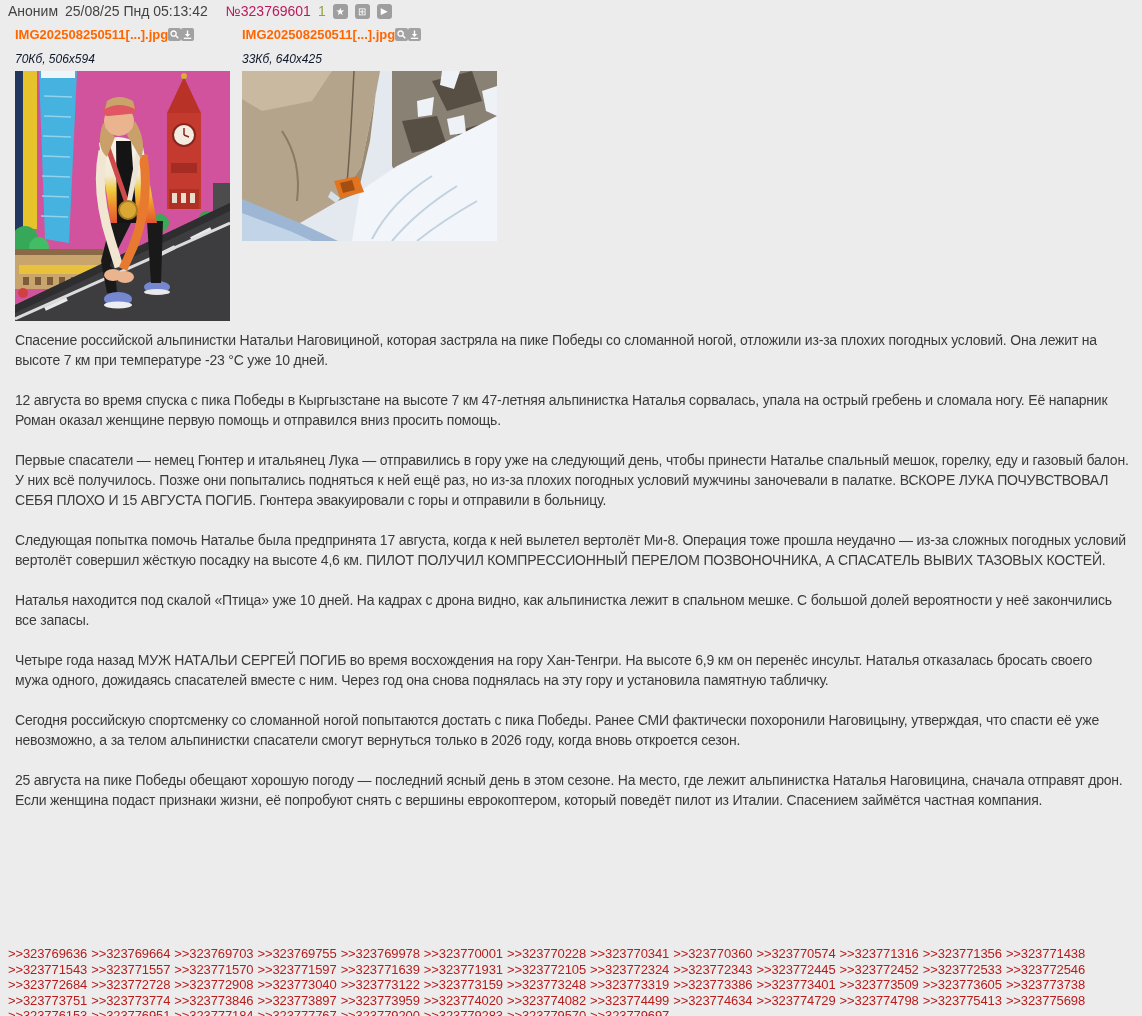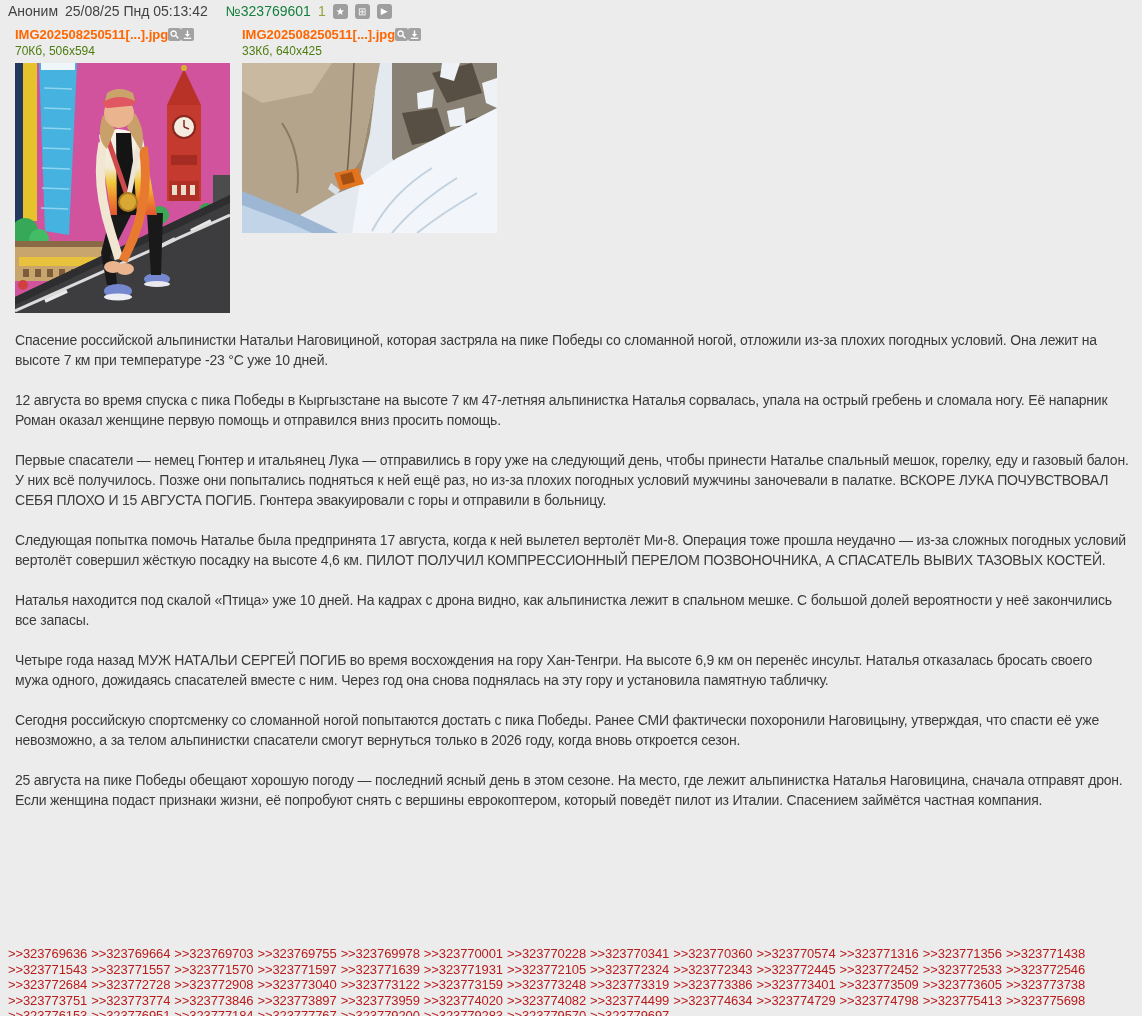--- a/index.html
+++ b/index.html
@@ -10,40 +10,40 @@
     font-family:"Liberation Sans", sans-serif;
   }
   .page { position:relative; width:1142px; height:1016px; }
 
   
   .post-header {
     position:absolute; left:8px; top:3px;
     display:flex; align-items:center; gap:7px;
     font-size:14px; color:#424242;justify-content:space-between;
   }
-  .post-header .num { color:#15803d; text-decoration:none;padding-left:11px; }
+  .post-header .num { color:#be185d; text-decoration:none;padding-left:11px; }
   .count-link { color:#95a23b; text-decoration:none; }
   .hdr-btn {
     width:15px; height:15px; background:#9e9e9e; border-radius:3px;
     color:#fff; font-size:10px; line-height:15px; text-align:center;
     display:inline-block; cursor:pointer; user-select:none;
   }
   .hdr-btn.play { font-size:9px; }
 
   
   .fig { position:absolute; top:27px; }
   .fig1 { left:15px; }
   .fig2 { left:242px; }
   .file-caption { display:flex; align-items:center; gap:0; height:15px; }
   .file-link { color:#ff6600; font-size:13px; font-weight:bold; text-decoration:none; }
   .cap-btn {
     width:13px; height:13px; background:#a2a2a2; border-radius:2px;
     display:inline-flex; align-items:center; justify-content:center; cursor:pointer;
   }
-  .file-info { font-size:12px; color:#4d7c0f; margin-top:2px; }
+  .file-info { font-size:12px; color:#0f172a; margin-top:10px;font-style:italic; }
   .thumb { margin-top:5px; display:block; line-height:0; }
 
   
   .message {
     position:absolute; left:15px; top:330px; width:1114px;
     font-size:14px; line-height:20px; color:#3b3b3b; letter-spacing:-0.2px;
   }
   .para { margin:0 0 20px 0; }
 
   

